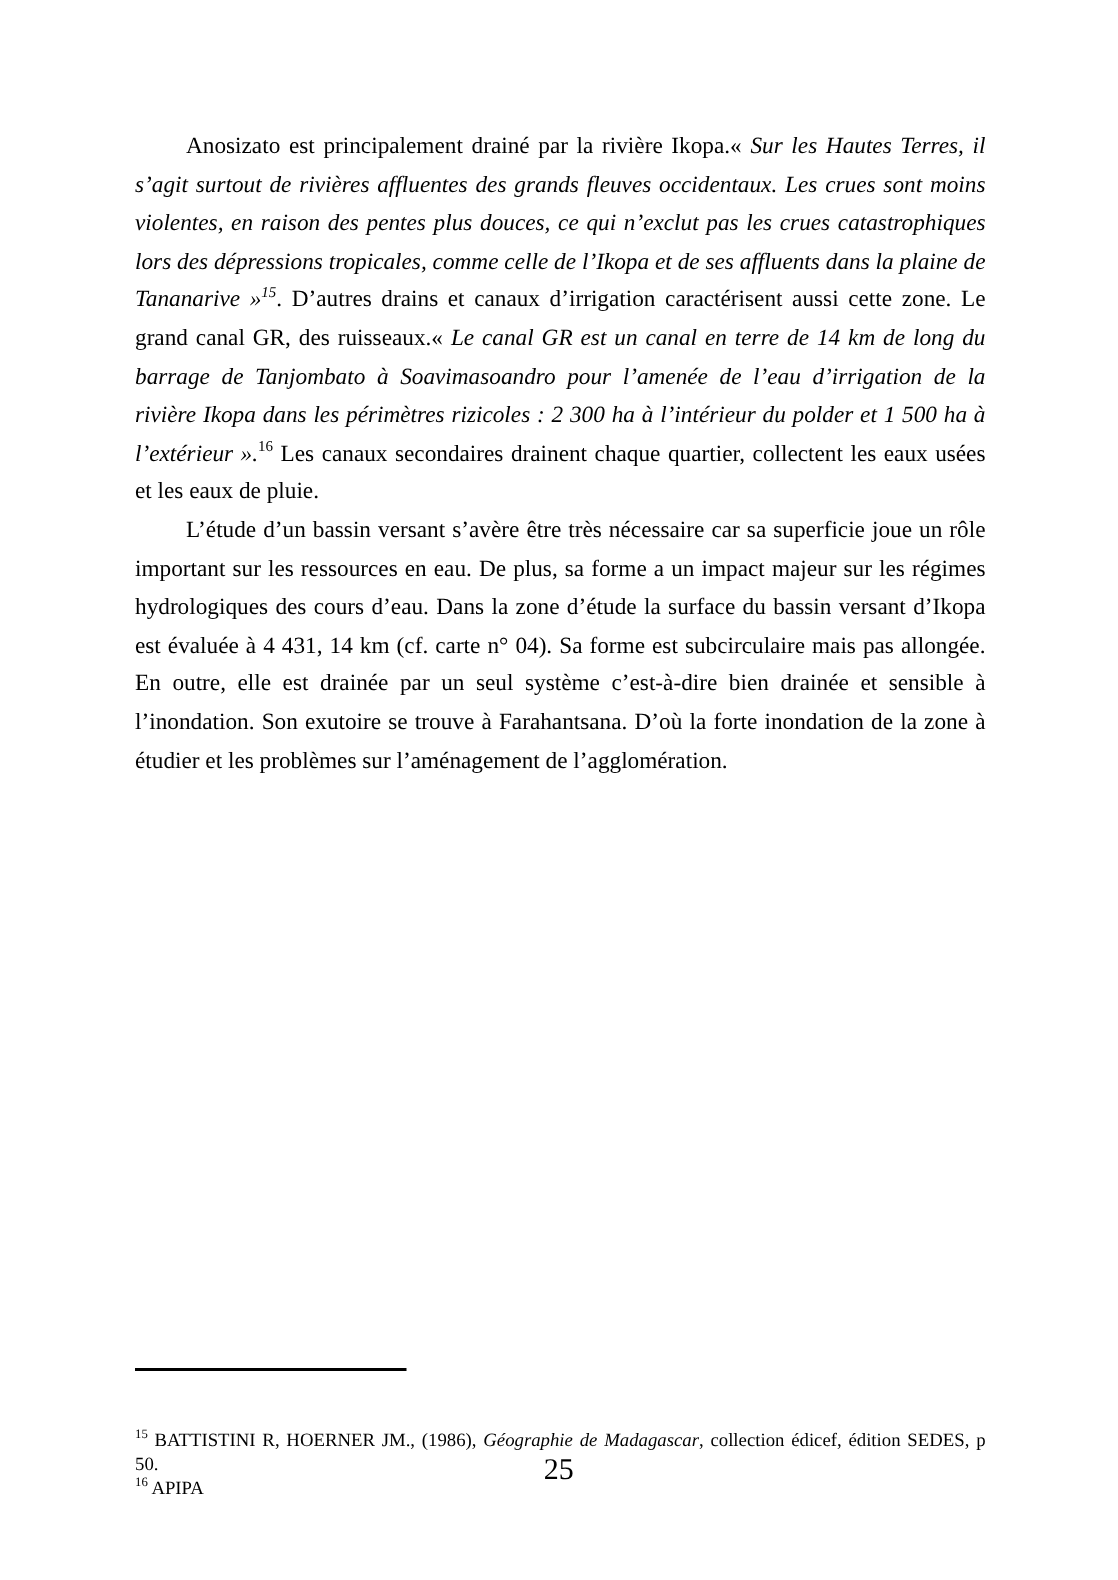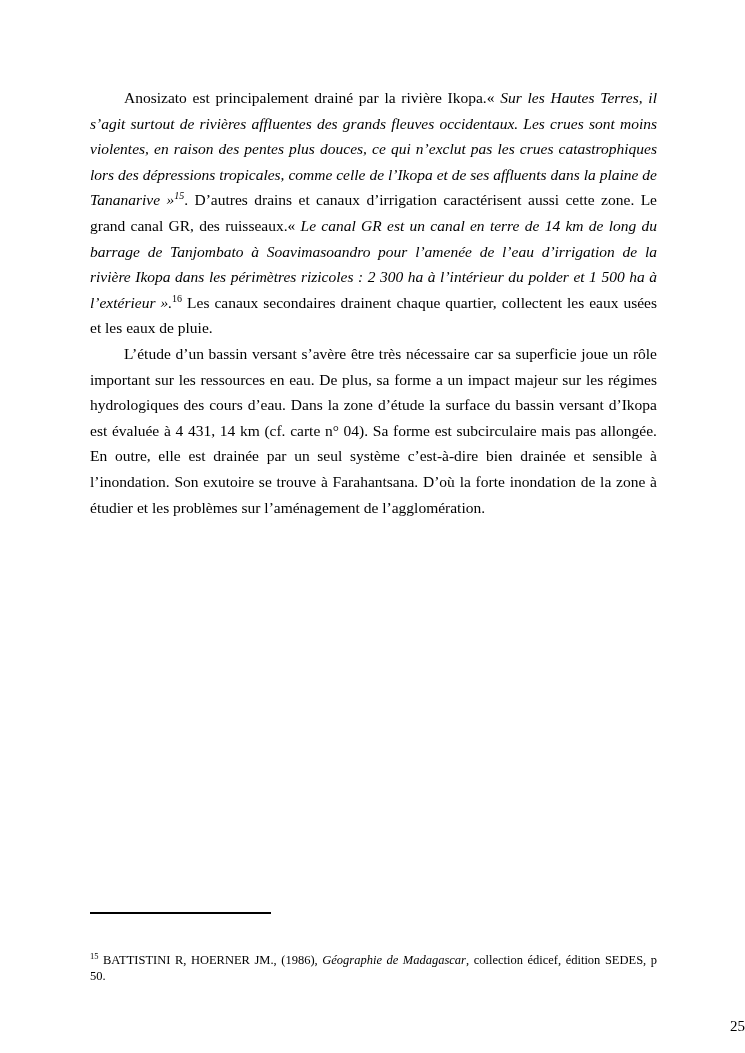--- a/index.html
+++ b/index.html
@@ -56,37 +56,38 @@
   }
   .footnote {
     margin: 0;
   }
   .footnotes sup {
     font-size: 8.5px;
   }
   .page-number {
     position: absolute;
     left: 0;
-    top: 1018px;
+    top: 969px;
     width: 100%;
-    text-align: right;
-    font-size: 15px;
+    text-align: center;
+    font-size: 20px;
   }
 </style>
 </head>
 <body>
 
 <div class="page">
 
   <div class="body-text">
       <p class="para"><span>Anosizato est principalement drainé par la rivière Ikopa.« </span><span class="italic">Sur les Hautes Terres, il s’agit surtout de rivières affluentes des grands fleuves occidentaux. Les crues sont moins violentes, en raison des pentes plus douces, ce qui n’exclut pas les crues catastrophiques lors des dépressions tropicales, comme celle de l’Ikopa et de ses affluents dans la plaine de Tananarive »</span><sup class="italic">15</sup><span>. D’autres drains et canaux d’irrigation caractérisent aussi cette zone. Le grand canal GR, des ruisseaux.« </span><span class="italic">Le canal GR est un canal en terre de 14 km de long du barrage de Tanjombato à Soavimasoandro pour l’amenée de l’eau d’irrigation de la rivière Ikopa dans les périmètres rizicoles : 2 300 ha à l’intérieur du polder et 1 500 ha à l’extérieur ».</span><sup>16</sup><span> Les canaux secondaires drainent chaque quartier, collectent les eaux usées et les eaux de pluie.</span></p>
       <p class="para"><span>L’étude d’un bassin versant s’avère être très nécessaire car sa superficie joue un rôle important sur les ressources en eau. De plus, sa forme a un impact majeur sur les régimes hydrologiques des cours d’eau. Dans la zone d’étude la surface du bassin versant d’Ikopa est évaluée à 4 431, 14 km (cf. carte n° 04). Sa forme est subcirculaire mais pas allongée. En outre, elle est drainée par un seul système c’est-à-dire bien drainée et sensible à l’inondation. Son exutoire se trouve à Farahantsana. D’où la forte inondation de la zone à étudier et les problèmes sur l’aménagement de l’agglomération.</span></p>
     </div>
 
   <div class="footnote-rule"></div>
 
   <div class="footnotes">
       <p class="footnote"><sup>15</sup><span> BATTISTINI R, HOERNER JM., (1986), </span><span class="italic">Géographie de Madagascar</span><span>, collection édicef, édition SEDES, p 50.</span></p>
+      <p class="footnote"><sup>16</sup><span> APIPA</span></p>
     </div>
 
   <div class="page-number">25</div>
 
 </div>
 
 </body></html>

